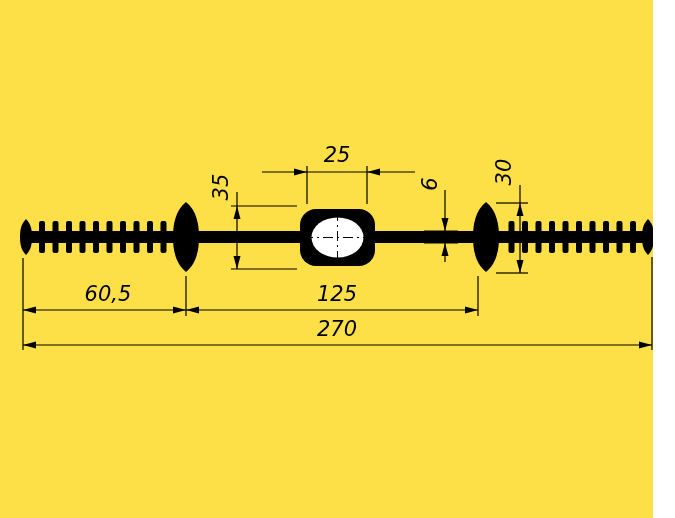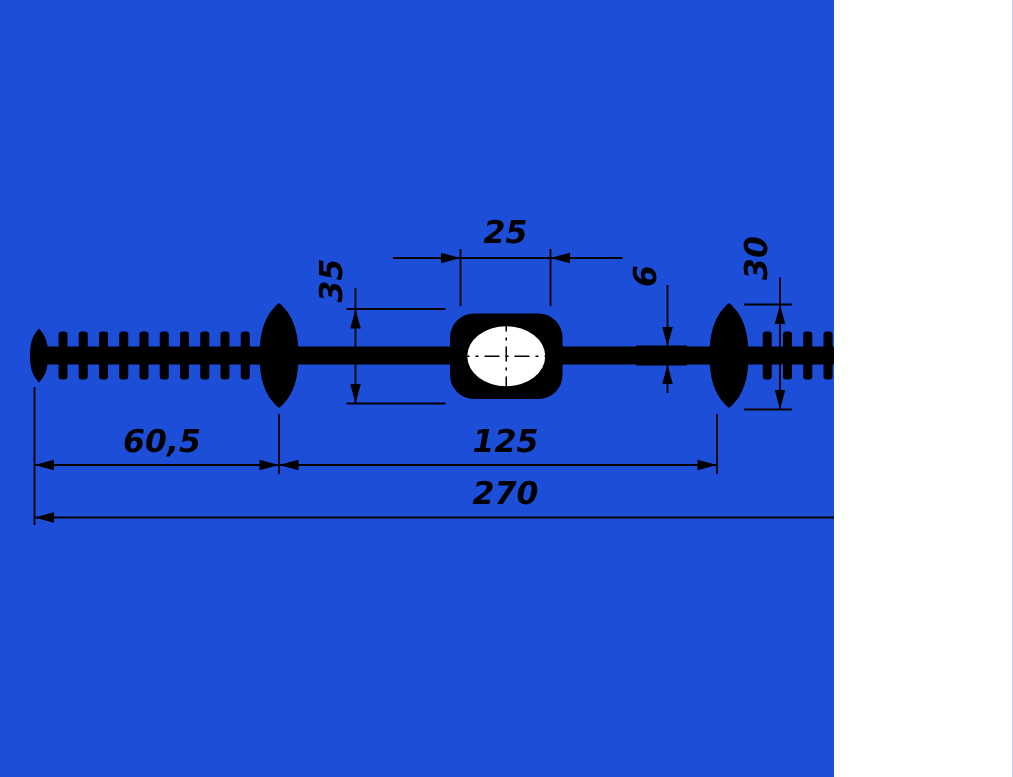--- a/index.html
+++ b/index.html
@@ -3,25 +3,24 @@
 <meta charset="utf-8">
 <style>
   html, body {
     margin: 0;
     padding: 0;
     background: #ffffff;
     font-family: "DejaVu Sans", sans-serif;
   }
   .canvas {
     position: relative;
-    width: 556px;
+    width: 653px;
     height: 518px;
-    background: #1d4ed8;
+    background: #fde047;
     overflow: hidden;
-    font-weight: bold;
   }
   svg { display: block; }
   .ink-fill   { fill: #000000; stroke: none; }
   .hole-fill  { fill: #ffffff; stroke: none; }
   .dim-line   { stroke: #000000; stroke-width: 1.2; fill: none; }
   .center-line{ stroke: #000000; stroke-width: 1; fill: none; stroke-dasharray: 10 4 2 4; }
   .arrow      { fill: #000000; stroke: none; }
   .dim-text {
     font-family: "DejaVu Sans", sans-serif;
     font-style: italic;

